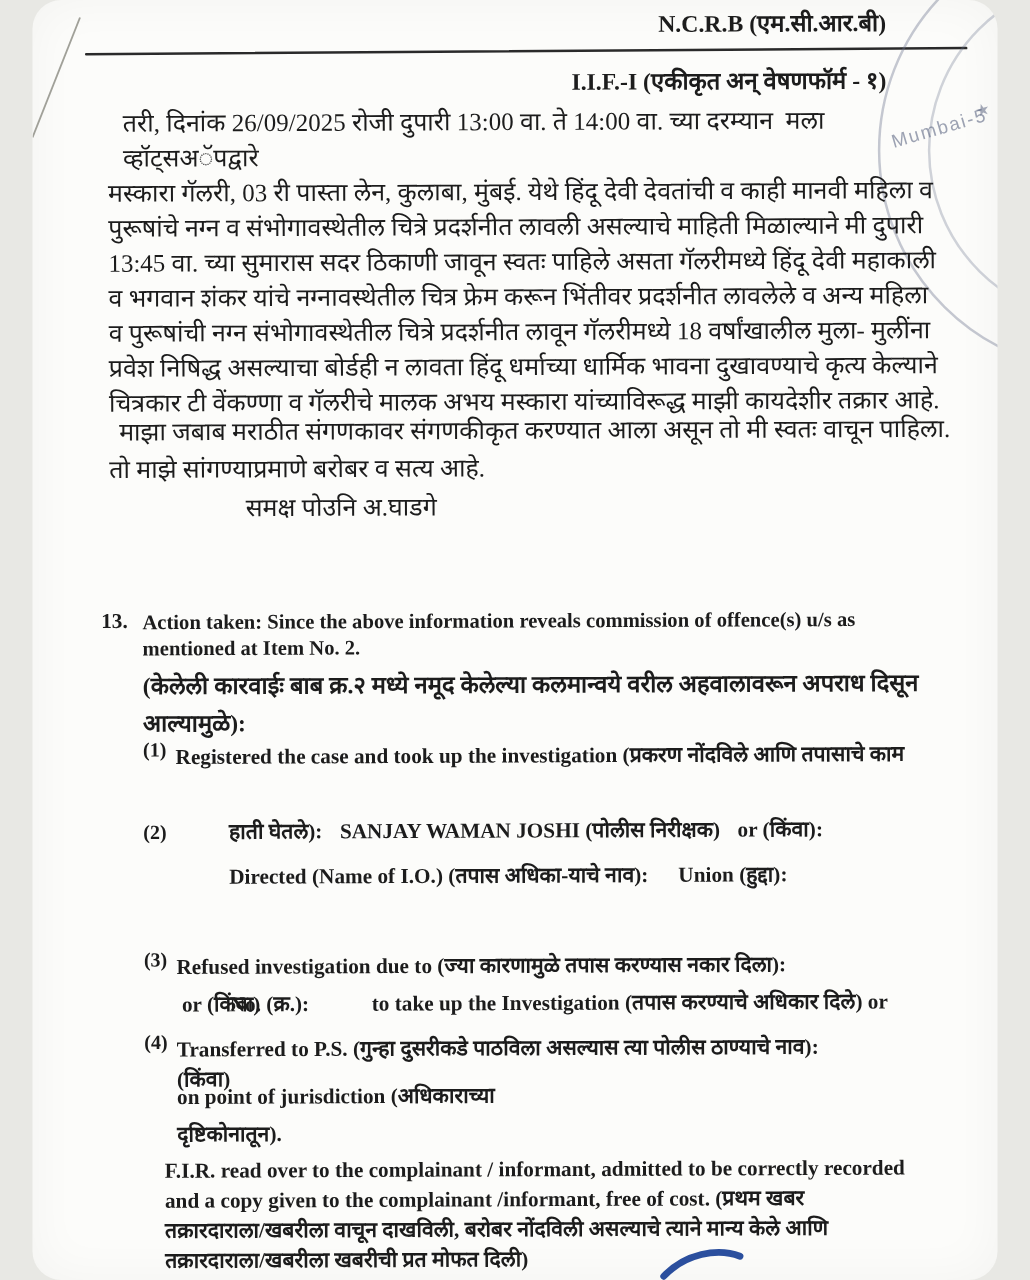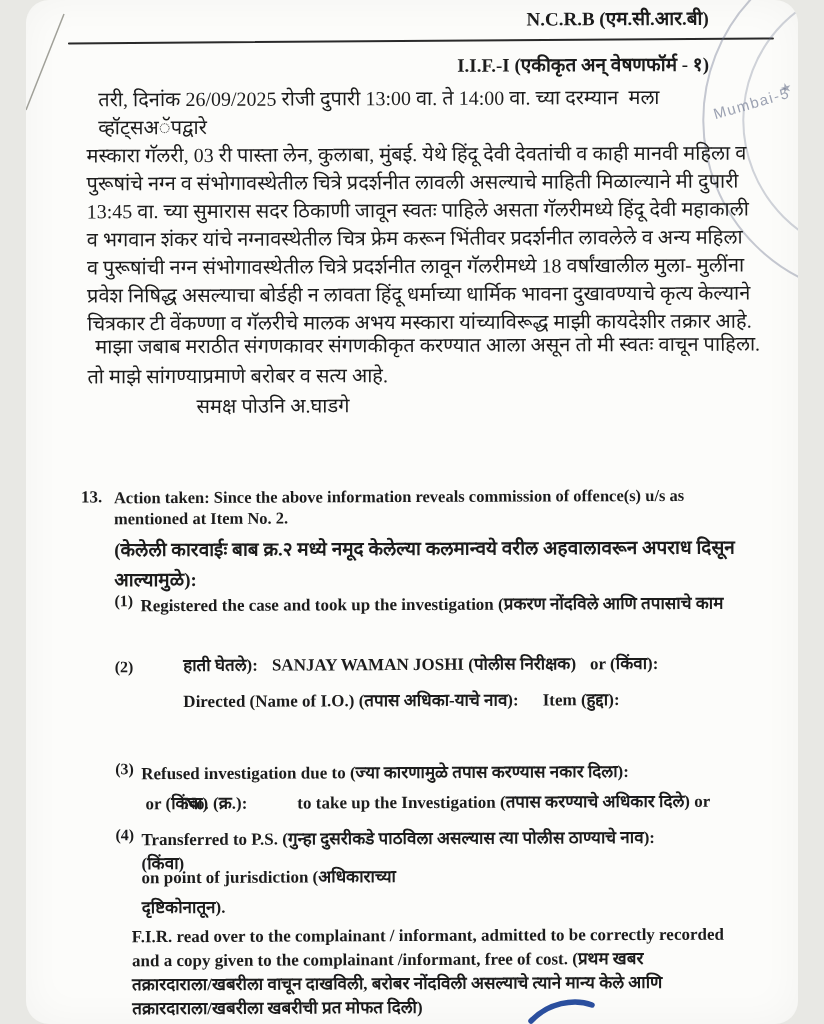--- a/index.html
+++ b/index.html
@@ -134,21 +134,21 @@
         <div class="row">
           <span>हाती घेतले):</span><span class="gap-sm"></span><span>SANJAY WAMAN JOSHI (पोलीस निरीक्षक)</span><span class="gap-sm"></span><span>or (किंवा):</span>
         </div>
       </div>
     </div>
 
     <div class="sub sub2">
       <div class="sub-num">(2)</div>
       <div class="sub-body">
         <div class="row">
-          <span>Directed (Name of I.O.) (तपास अधिका-याचे नाव):</span><span class="gap-md"></span><span>Item (हुद्दा):</span>
+          <span>Directed (Name of I.O.) (तपास अधिका-याचे नाव):</span><span class="gap-md"></span><span>Union (हुद्दा):</span>
         </div>
         <div class="row row2">
           <span>No. (क्र.):</span><span class="gap-lg"></span><span>to take up the Investigation (तपास करण्याचे अधिकार दिले) or</span>
         </div>
         <div class="row">(किंवा)</div>
       </div>
     </div>
 
     <div class="sub sub3">
       <div class="sub-num">(3)</div>

